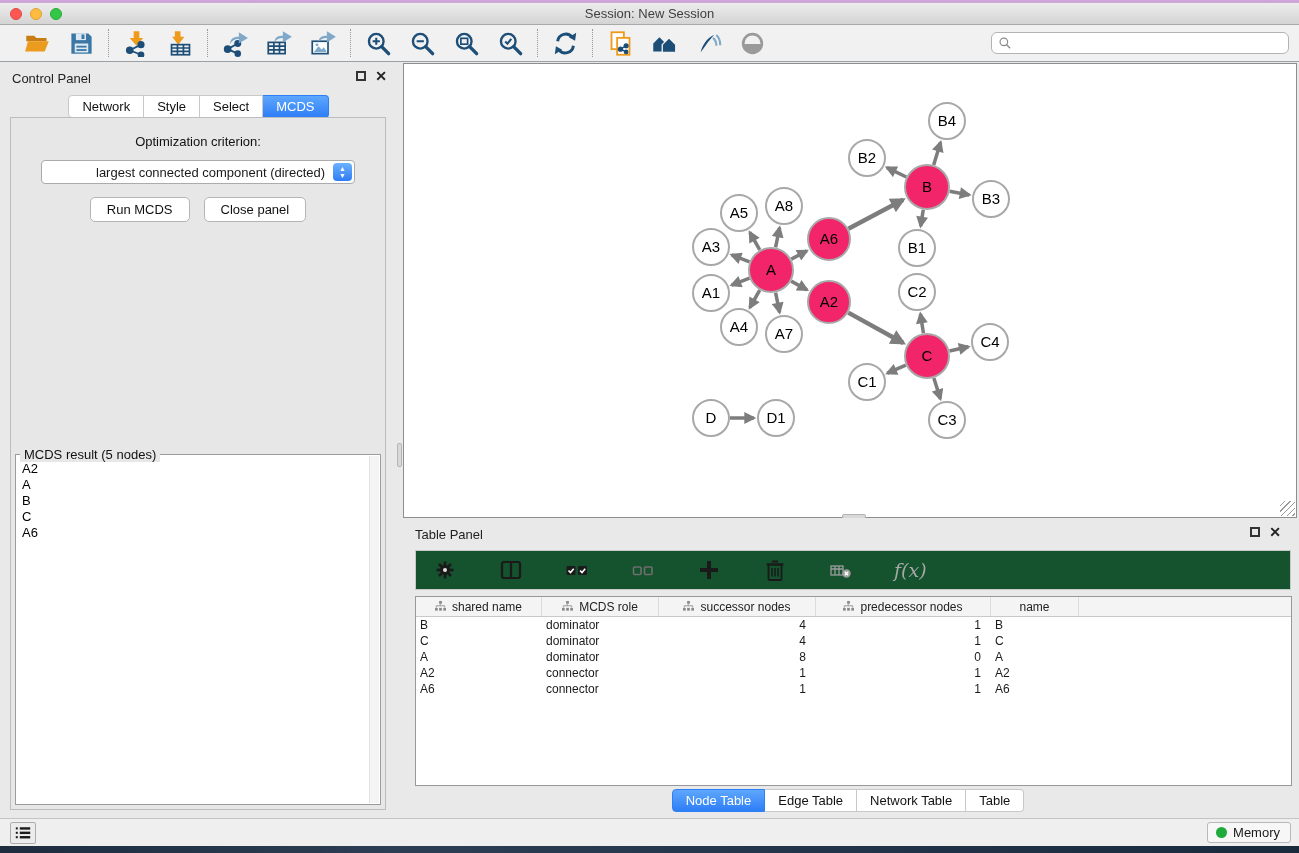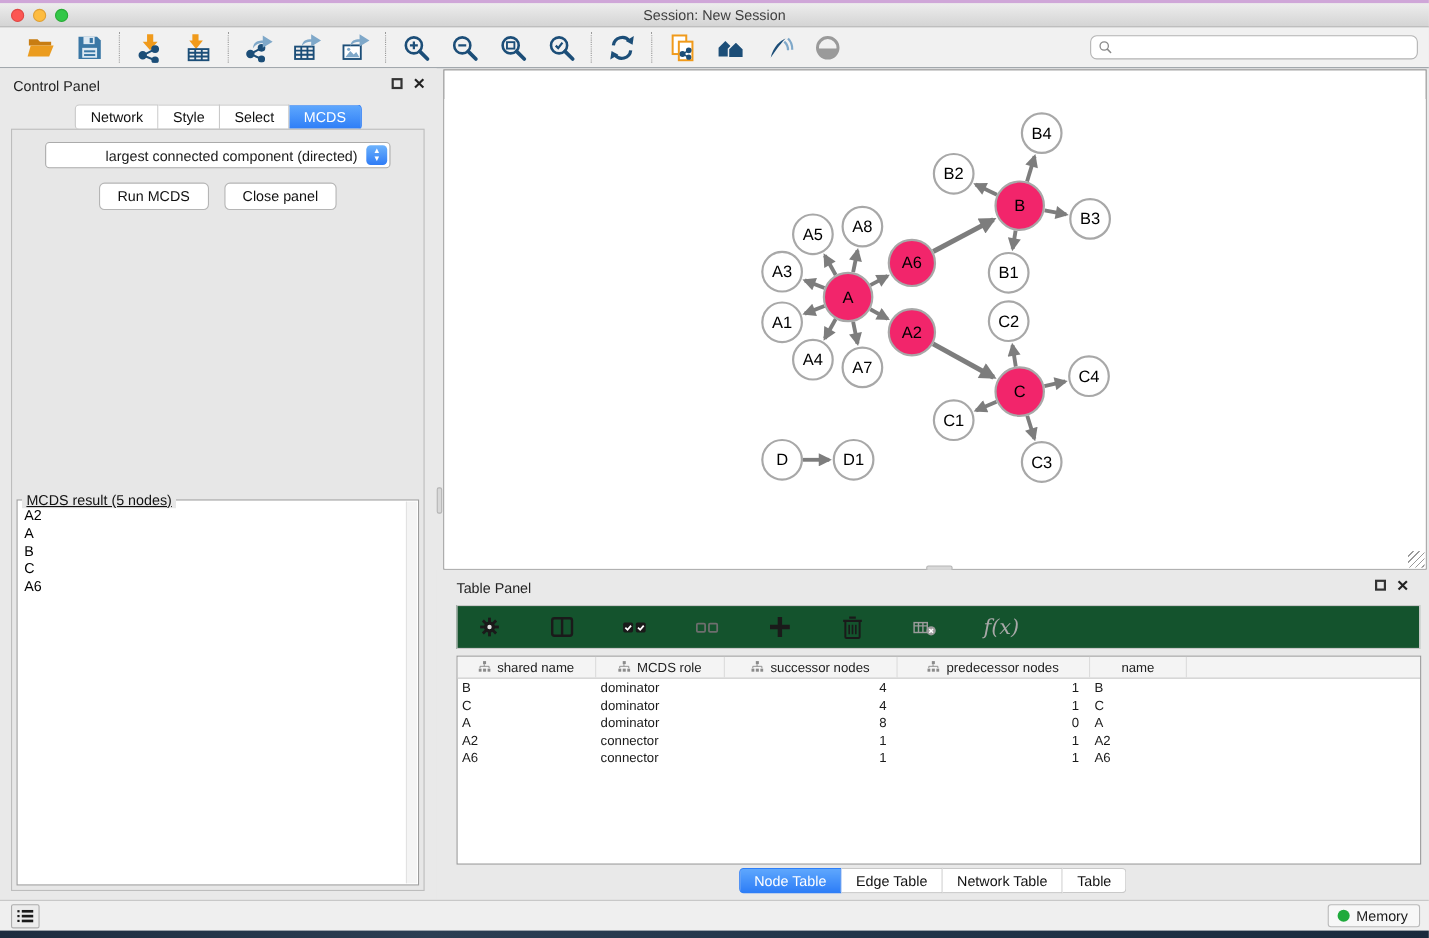--- a/index.html
+++ b/index.html
@@ -50,21 +50,21 @@
     border-radius:4px; display:flex; align-items:center; padding-left:9px; font-size:13px; }
   #criterion .val { flex:1;padding-left:45px; }
   .stepper { width:19px; height:18px; margin-right:2px; border-radius:4px;
     background:linear-gradient(#6cb2fc,#2f7cf6); display:flex; flex-direction:column;
     align-items:center; justify-content:center; color:#fff; }
   .stepper span { font-size:7px; line-height:7px; }
   #cp-buttons { text-align:center; margin-top:13px; display:flex; justify-content:center; gap:14px; }
   .btn { background:#fff; border:1px solid #b5b5b5; border-radius:5px; padding:4px 16px; font-size:13px; color:#111; }
   #mcds-fieldset { position:absolute; left:4px; right:4px; top:336px; bottom:4px;
     border:1px solid #9c9c9c; background:#fff; }
-  #mcds-legend { position:absolute; top:-8px; left:4px; background:#e7e7e7; padding:0 4px; font-size:13px; color:#111;text-decoration:underline; }
+  #mcds-legend { position:absolute; top:-8px; left:4px; background:#e7e7e7; padding:0 4px; font-size:13px; color:#111; }
   #mcds-list { position:absolute; top:6px; left:2px; right:12px; bottom:2px; overflow:hidden; }
   .mcds-item { font-size:13px; line-height:16px; padding-left:4px; color:#000; }
   #mcds-scrollbar { position:absolute; top:1px; bottom:1px; right:1px; width:10px; background:#f4f4f4; border-left:1px solid #e2e2e2; }
 
   
   #network-window { position:absolute; left:403px; top:63px; width:894px; height:455px;
     border:1px solid #8e8e8e; background:#fff; }
   #nw-titlebar { height:25px; background:linear-gradient(#f2f2f2,#d7d7d7); border-bottom:1px solid #a5a5a5; position:relative; }
   #nw-titlebar .lights { top:6px; left:12px; }
   #nw-titlebar .title { text-align:center; line-height:24px; font-size:13px; color:#1d1d1d; }
@@ -284,20 +284,21 @@
       <span class="close-x">✕</span>
     </span>
   </div>
   <div id="cp-tabs"><span class="seg" id="cp-seg">
         <button class="segbtn">Network</button>
         <button class="segbtn">Style</button>
         <button class="segbtn">Select</button>
         <button class="segbtn sel">MCDS</button>
       </span></div>
   <div id="cp-content">
+    <div id="opt-label">Optimization criterion:</div>
     <div id="criterion">
       <span class="val">largest connected component (directed)</span>
       <span class="stepper">
           <span>▲</span>
           <span>▼</span>
         </span>
     </div>
     <div id="cp-buttons">
       <button class="btn">Run MCDS</button>
       <button class="btn">Close panel</button>

